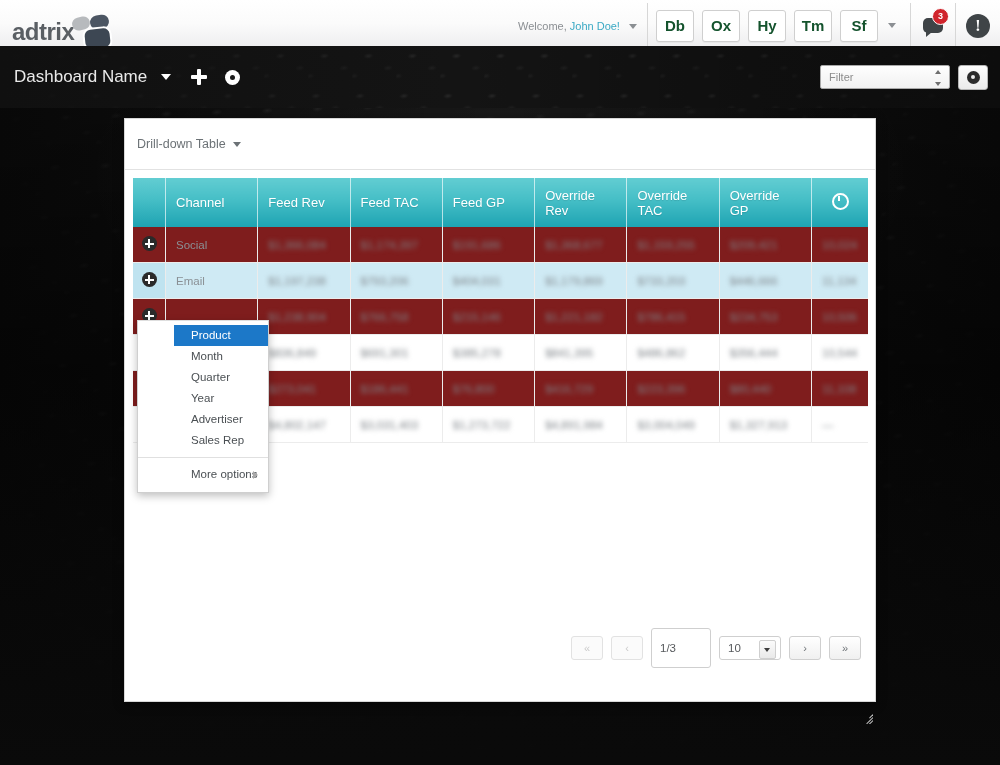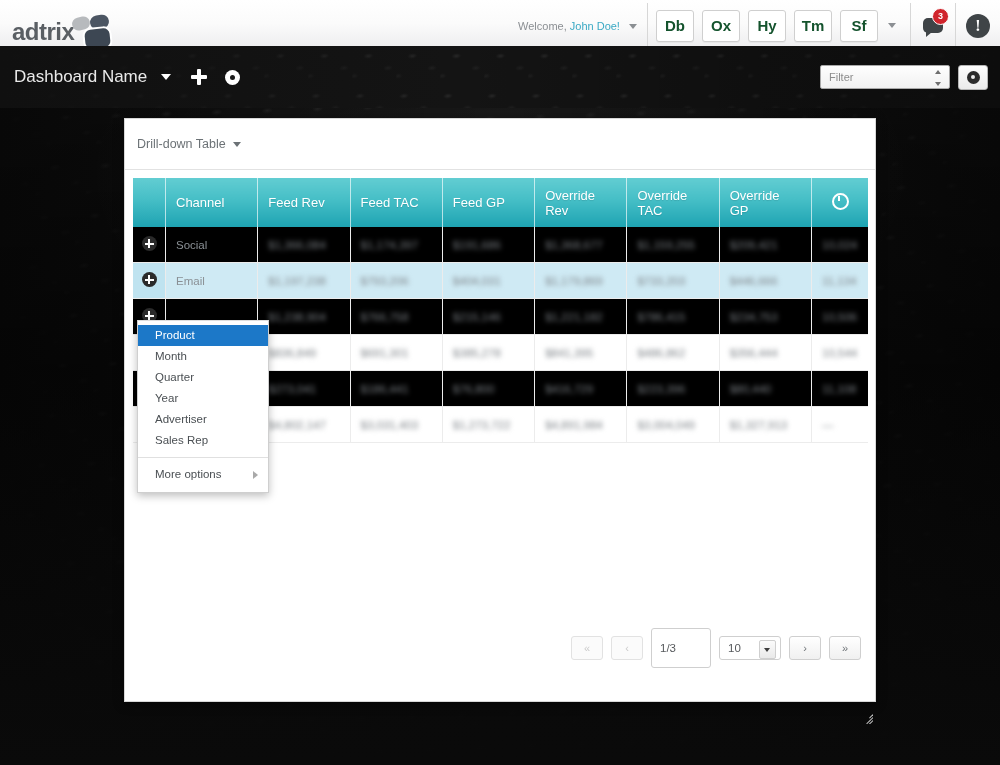--- a/index.html
+++ b/index.html
@@ -192,21 +192,21 @@
     display:inline-block;width:13px;height:13px;border:2px solid #fff;border-radius:50%;position:relative;
   }
   .th-clock:after{content:"";position:absolute;left:4px;top:1px;width:2px;height:5px;background:#fff;}
   table.dt td{
     height:35px;padding:0 10px;font-size:11.5px;color:#8d9397;
     border-right:1px solid #ececec;border-bottom:1px solid #ececec;
     vertical-align:middle;white-space:nowrap;overflow:hidden;
   }
   table.dt td.first{width:32px;padding:0;text-align:center;border-right:1px solid #ececec;}
   table.dt td.lastc{width:56px;border-right:none;}
-  table.dt tr.odd td{background:#000000;}
+  table.dt tr.odd td{background:#7f1d1d;}
   table.dt tr.even td{background:#ffffff;}
   table.dt tr.active td{background:#cfeaf4;}
   table.dt tr.active td.first{background:#bfe3f0;}
   .label{color:#8a9095;}
   .blur{
     filter:blur(2.6px);
     color:#7d8287;
     display:inline-block;
   }
   .expand{
@@ -216,21 +216,21 @@
   .expand:before{left:6.5px;top:3px;width:2px;height:9px;}
   .expand:after{left:3px;top:6.5px;width:9px;height:2px;}
 
   
   .ctxmenu{
     position:absolute;left:12px;top:142px;width:130px;
     background:#fff;border:1px solid #cfcfcf;border-top:1px solid #dedede;
     box-shadow:0 3px 8px rgba(0,0,0,.25);z-index:30;padding:4px 0 0 0;
   }
   .ctxitem{
-    height:21px;line-height:21px;padding:0 0 0 17px;font-size:11.5px;color:#4a4f53;
+    height:21px;line-height:21px;padding:0 0 0 17px;font-size:11.5px;color:#4a4f53;margin-left:36px;
   }
   .ctxitem.sel{background:#1c78c8;color:#fff;}
   .ctxdiv{height:1px;background:#e0e0e0;margin:6px 0;}
   .ctxitem.more{position:relative;padding-bottom:2px;margin-bottom:5px;}
   .ctxitem .subarrow{
     position:absolute;right:10px;top:7px;width:0;height:0;
     border-top:4px solid transparent;border-bottom:4px solid transparent;
     border-left:5px solid #a9a9a9;
   }
 

